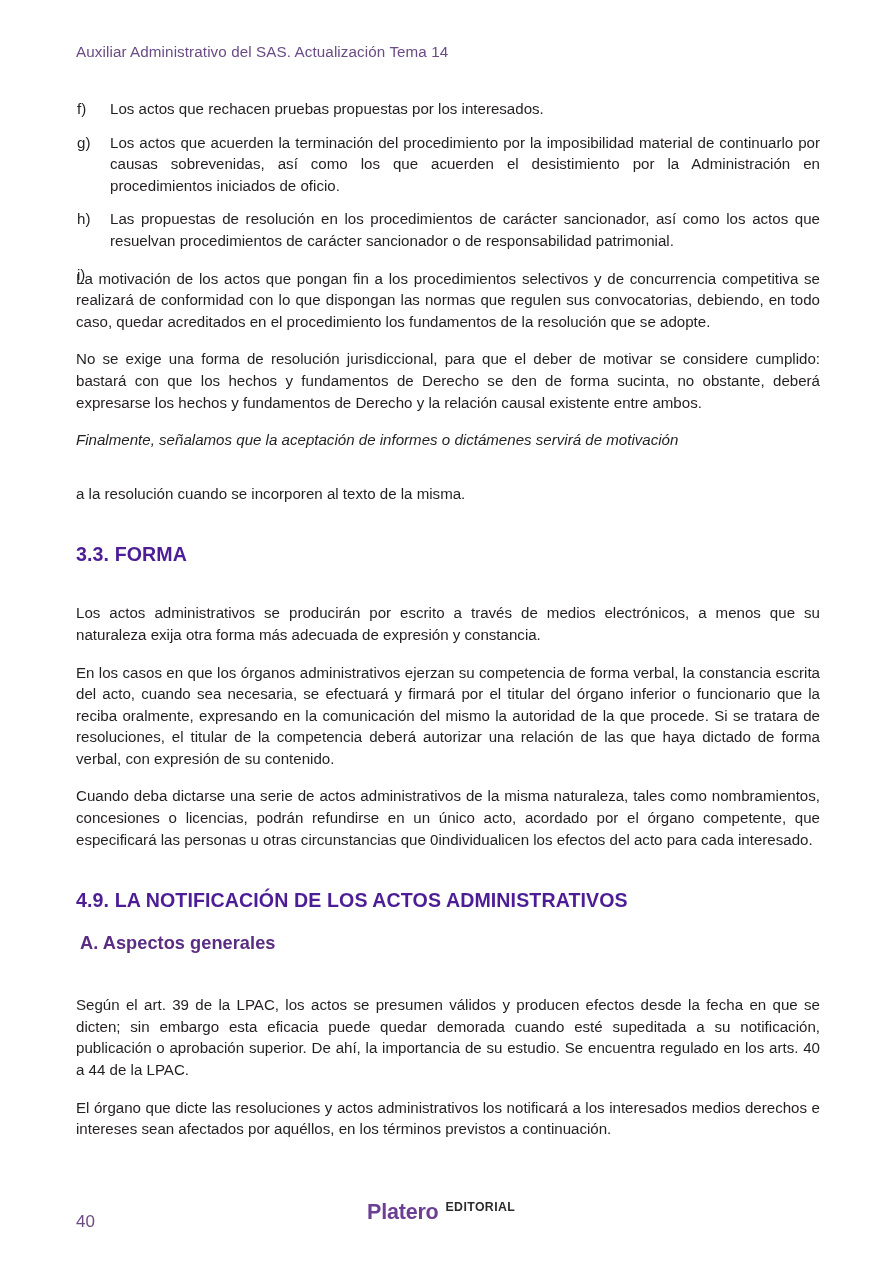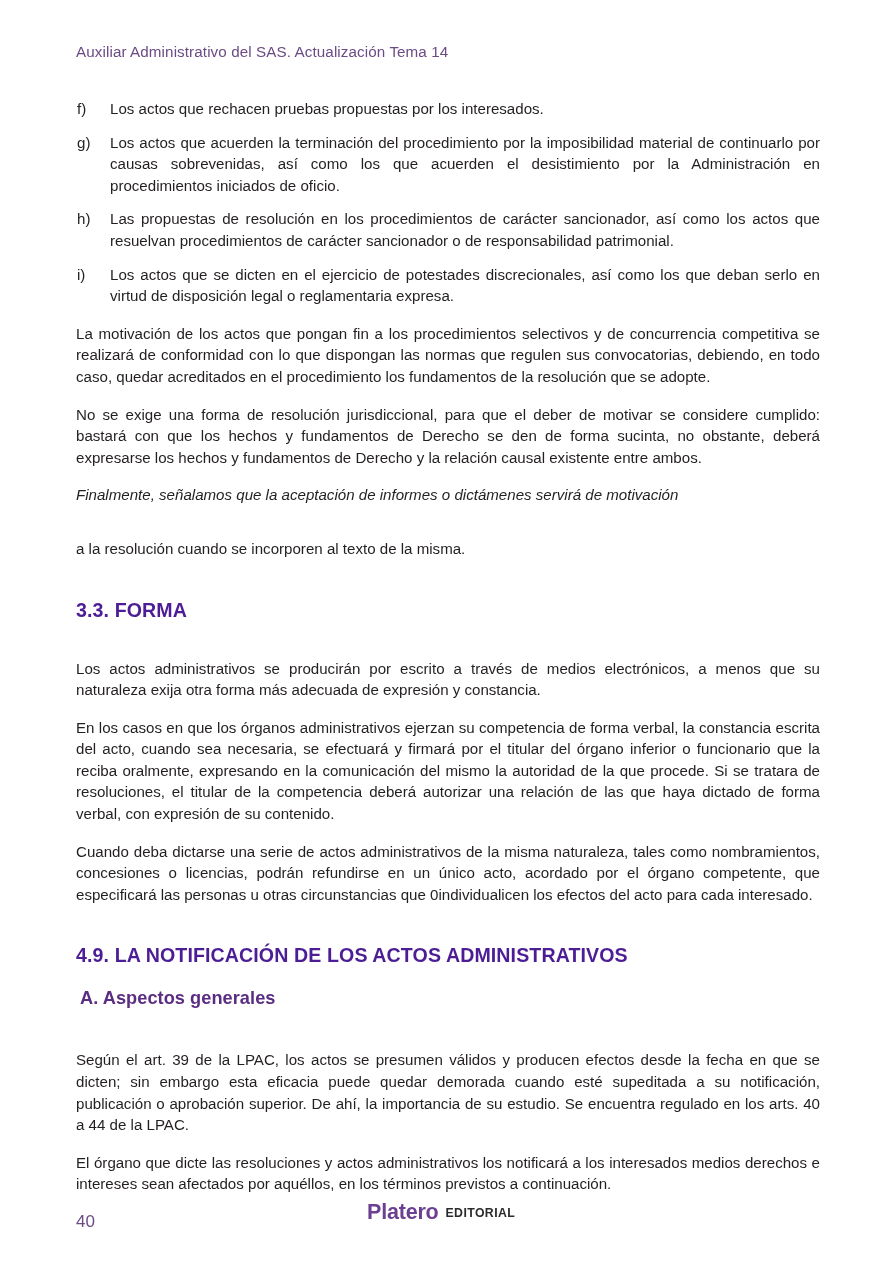--- a/index.html
+++ b/index.html
@@ -124,21 +124,21 @@
     left: 76px;
     top: 12px;
     font-size: 17px;
     color: #6b4b84;
   }
   .brand {
     position: absolute;
     left: 367px;
     top: 0;
     display: flex;
-    align-items: center;
+    align-items: flex-start;
     gap: 7px;
   }
   .brand-name {
     font-size: 21.5px;
     font-weight: bold;
     color: #6b3f91;
     letter-spacing: -0.2px;
   }
   .brand-sub {
     font-size: 12.3px;
@@ -164,21 +164,20 @@
       <li>
         <span class="marker">g)</span>
         <span>Los actos que acuerden la terminación del procedimiento por la imposibilidad material de continuarlo por causas sobrevenidas, así como los que acuerden el desistimiento por la Administración en procedimientos iniciados de oficio.</span>
       </li>
       <li>
         <span class="marker">h)</span>
         <span>Las propuestas de resolución en los procedimientos de carácter sancionador, así como los actos que resuelvan procedimientos de carácter sancionador o de responsabilidad patrimonial.</span>
       </li>
       <li>
         <span class="marker">i)</span>
-        <span>Los actos que se dicten en el ejercicio de potestades discrecionales, así como los que deban serlo en virtud de disposición legal o reglamentaria expresa.</span>
       </li>
     </ol>
 
     <p>La motivación de los actos que pongan fin a los procedimientos selectivos y de concurrencia competitiva se realizará de conformidad con lo que dispongan las normas que regulen sus convocatorias, debiendo, en todo caso, quedar acreditados en el procedimiento los fundamentos de la resolución que se adopte.</p>
 
     <p>No se exige una forma de resolución jurisdiccional, para que el deber de motivar se considere cumplido: bastará con que los hechos y fundamentos de Derecho se den de forma sucinta, no obstante, deberá expresarse los hechos y fundamentos de Derecho y la relación causal existente entre ambos.</p>
 
     <p class="loose-para">Finalmente, señalamos que la aceptación de informes o dictámenes servirá de motivación</p>
     <div class="loose-gap"></div>
     <p>a la resolución cuando se incorporen al texto de la misma.</p>

